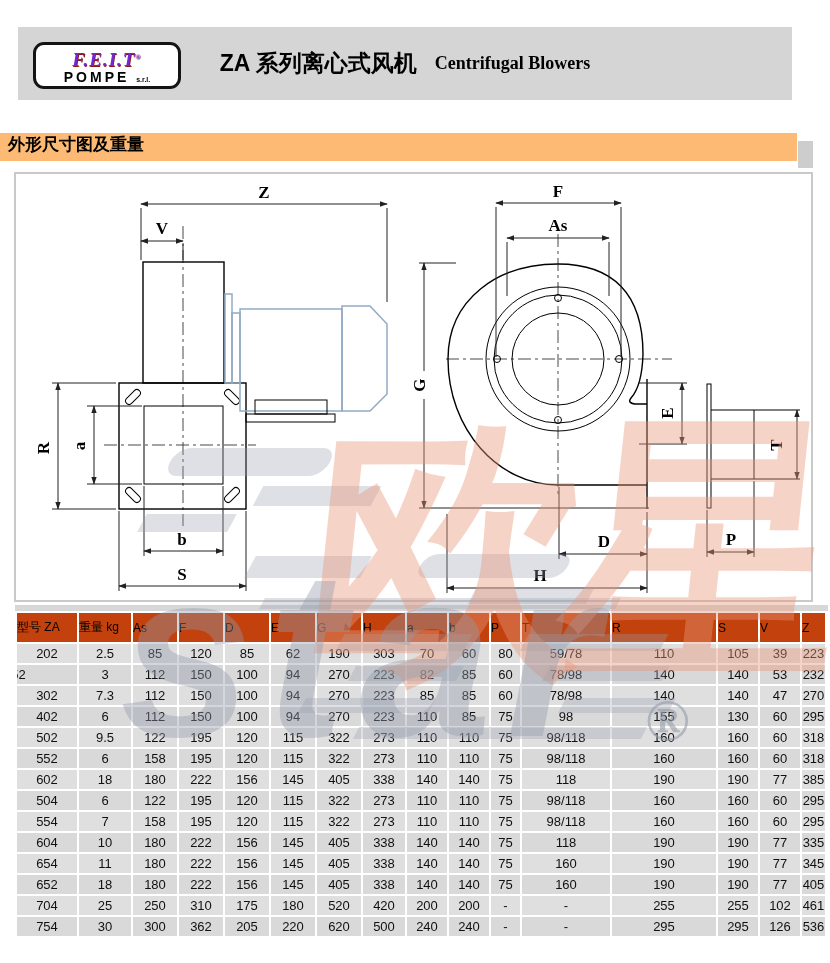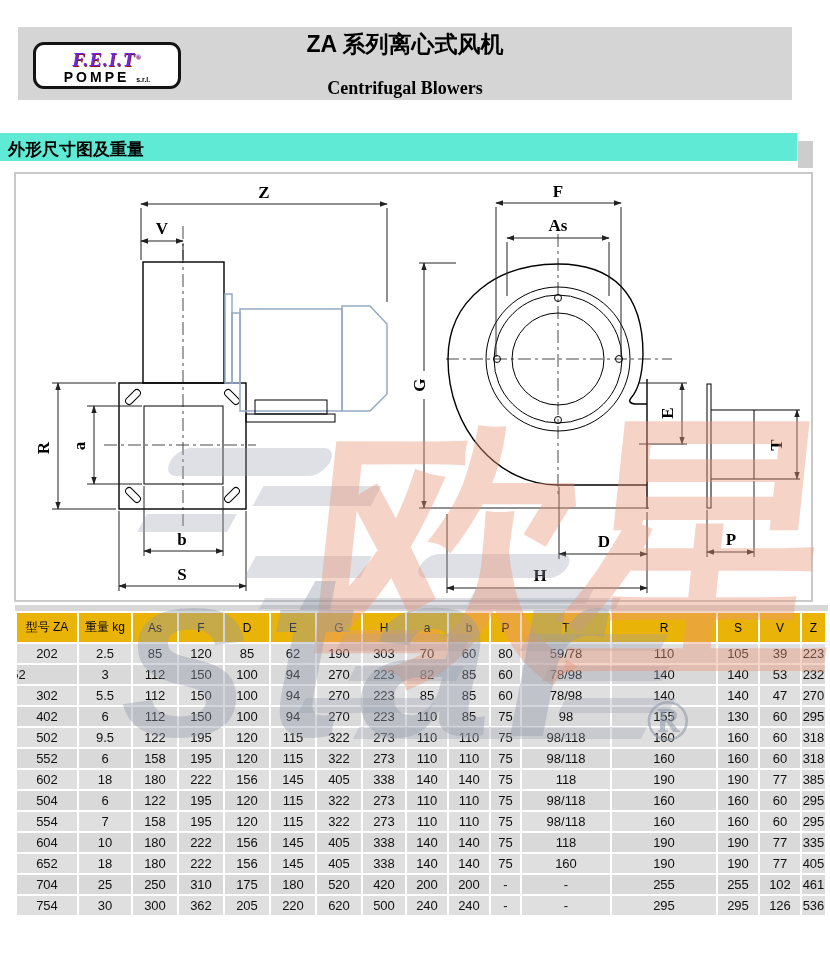--- a/index.html
+++ b/index.html
@@ -8,45 +8,45 @@
   
   .banner{position:absolute;left:18px;top:27px;width:774px;height:73px;background:#d5d5d5;}
   .logo-box{position:absolute;left:15px;top:15px;width:148px;height:47px;background:#fff;
             border:3px solid #141414;border-radius:11px;text-align:center;box-sizing:border-box;}
   .logo-feit{font-family:"Liberation Serif",serif;font-weight:bold;font-style:italic;
              color:#6d28d9;font-size:19px;line-height:21px;letter-spacing:1px;margin-top:2px;
              text-shadow:0.6px 0.6px 0 #8d1414;}
   .logo-reg{font-size:7px;vertical-align:super;}
   .logo-pompe{font-weight:bold;font-size:14px;letter-spacing:3px;line-height:14px;color:#000;}
   .logo-srl{font-size:7px;letter-spacing:0;font-weight:bold;}
-  .titles{position:absolute;left:0;right:0;top:0;height:100%;display:flex;flex-direction:column;
+  .titles{position:absolute;left:0;right:0;top:0;height:100%;display:flex;flex-direction:row;
           justify-content:center;align-items:center;gap:18px;}
   .title-zh{font-size:23px;font-weight:bold;}
   .title-en{font-family:"Liberation Serif",serif;font-size:18px;font-weight:bold;}
   
-  .section-bar{position:absolute;left:0;top:133px;width:797px;height:28px;background:#5eead4;
-               display:flex;align-items:flex-end;}
+  .section-bar{position:absolute;left:0;top:133px;width:797px;height:28px;background:#fdba74;
+               display:flex;align-items:flex-start;}
   .section-title{font-size:17px;font-weight:bold;padding-left:8px;}
   .section-shadow{position:absolute;left:798px;top:141px;width:15px;height:27px;background:#cdcdcd;}
   
   .panel{position:absolute;left:14px;top:172px;width:799px;height:430px;background:#fff;
          border:2px solid #c9c9c9;box-sizing:border-box;}
   .panel svg{position:absolute;left:0;top:0;}
   .obj{stroke:#000;stroke-width:1.4;fill:none;}
   .thin{stroke:#000;stroke-width:1;fill:none;}
   .dim{stroke:#222;stroke-width:1;fill:none;}
   .cl{stroke:#333;stroke-width:0.9;stroke-dasharray:13 4 3 4;fill:none;}
   .blue{stroke:#92aac4;stroke-width:1.5;fill:none;}
   .dlab{font-family:"Liberation Serif",serif;font-size:17px;font-weight:bold;fill:#000;}
   
   .table-strip{position:absolute;left:15px;top:605px;width:813px;height:6px;background:#d7d7d7;}
   table.spec{position:absolute;left:15px;top:611px;width:812px;border-collapse:separate;
              border-spacing:2px;table-layout:fixed;}
-  table.spec th{background:#eab308;height:29px;font-size:12px;font-weight:normal;
-                text-align:center;padding:0;overflow:hidden;white-space:nowrap;}
+  table.spec th{background:#c2410c;height:29px;font-size:12px;font-weight:normal;
+                text-align:left;padding:0;overflow:hidden;white-space:nowrap;}
   table.spec td{background:#d9d9d9;height:19px;font-size:13px;font-weight:500;text-align:center;
                 padding:0;color:#101010;overflow:hidden;white-space:nowrap;}
   table.spec tr:nth-child(odd) td{background:#dfdfdf;}
   table.spec tr.row-252 td:first-child{text-align:left;text-indent:-13px;}
   
   .wm{position:absolute;left:0;top:0;width:830px;height:963px;pointer-events:none;overflow:hidden;}
   .wm-cn{position:absolute;left:312px;top:412px;font-size:278px;font-weight:bold;line-height:1;
          letter-spacing:-24px;white-space:nowrap;color:rgba(233,150,122,0.42);transform:skewX(-6deg);}
   .wm-star{position:absolute;left:112px;top:535px;font-size:238px;font-weight:bold;font-style:italic;
            line-height:1;letter-spacing:14px;color:rgba(146,155,170,0.40);margin-left:8px;}
@@ -279,21 +279,21 @@
           <td>85</td>
           <td>60</td>
           <td>78/98</td>
           <td>140</td>
           <td>140</td>
           <td>53</td>
           <td>232</td>
         </tr>
         <tr>
           <td>302</td>
-          <td>5.5</td>
+          <td>7.3</td>
           <td>112</td>
           <td>150</td>
           <td>100</td>
           <td>94</td>
           <td>270</td>
           <td>223</td>
           <td>85</td>
           <td>85</td>
           <td>60</td>
           <td>78/98</td>
@@ -420,20 +420,38 @@
           <td>405</td>
           <td>338</td>
           <td>140</td>
           <td>140</td>
           <td>75</td>
           <td>118</td>
           <td>190</td>
           <td>190</td>
           <td>77</td>
           <td>335</td>
+        </tr>
+        <tr>
+          <td>654</td>
+          <td>11</td>
+          <td>180</td>
+          <td>222</td>
+          <td>156</td>
+          <td>145</td>
+          <td>405</td>
+          <td>338</td>
+          <td>140</td>
+          <td>140</td>
+          <td>75</td>
+          <td>160</td>
+          <td>190</td>
+          <td>190</td>
+          <td>77</td>
+          <td>345</td>
         </tr>
         <tr>
           <td>652</td>
           <td>18</td>
           <td>180</td>
           <td>222</td>
           <td>156</td>
           <td>145</td>
           <td>405</td>
           <td>338</td>

